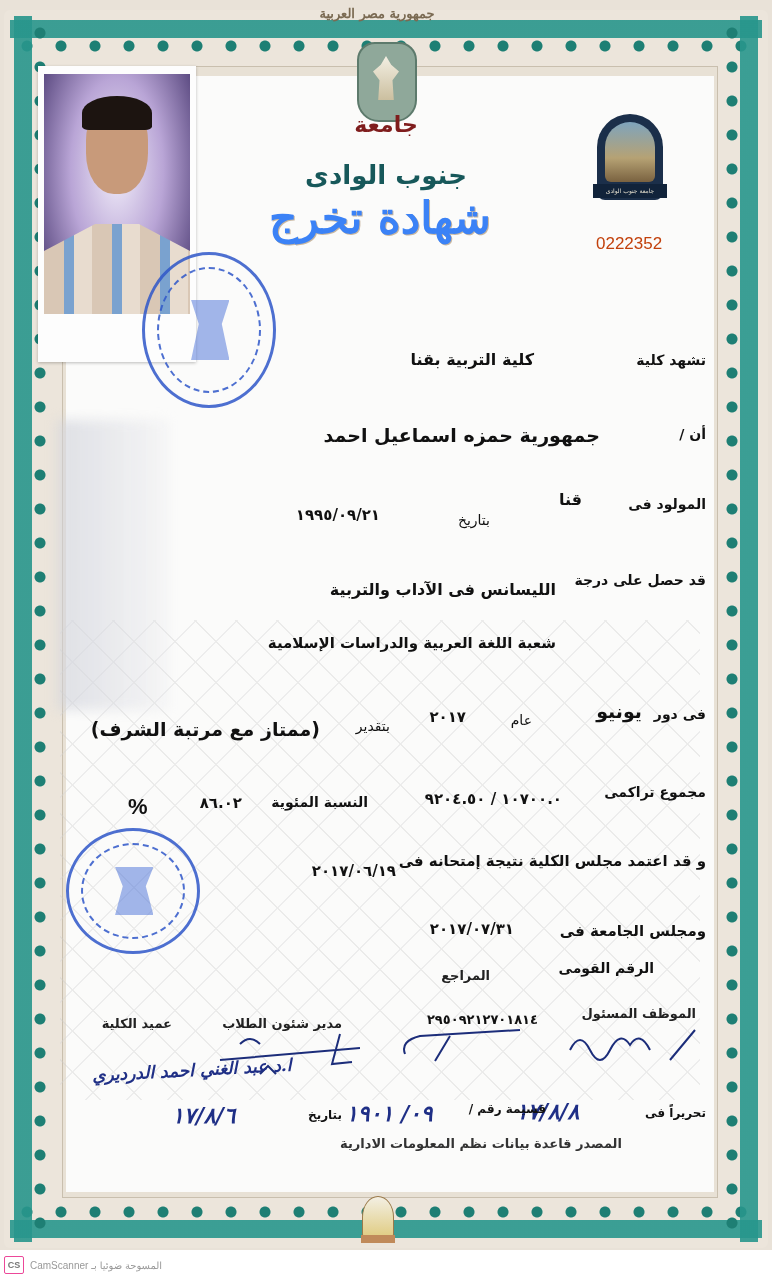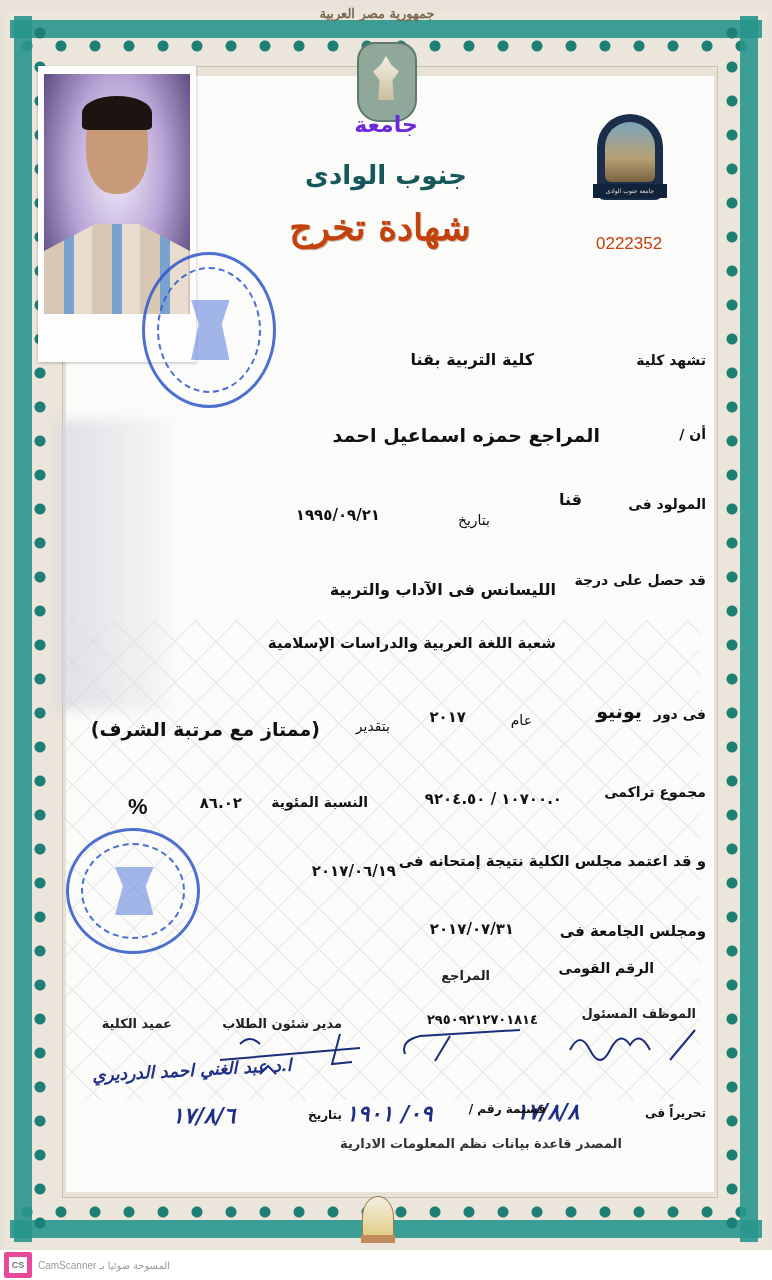--- a/index.html
+++ b/index.html
@@ -24,23 +24,23 @@
   .inner-frame { position:absolute; left:62px; top:66px; width:654px; height:1130px; background:#e8e1d5; border:1px solid #c9bfae; }
   .paper { position:absolute; left:66px; top:76px; width:648px; height:1116px; background:#fbfbfa; }
   .paper-watermark { position:absolute; left:60px; top:620px; width:640px; height:480px; opacity:.35;
      background: repeating-linear-gradient(45deg, transparent 0 28px, #cfcfcf 28px 29px), repeating-linear-gradient(-45deg, transparent 0 28px, #d6d6d6 28px 29px); }
   .blur-block { position:absolute; left:58px; top:420px; width:110px; height:290px; background:linear-gradient(90deg, rgba(210,212,220,.7), rgba(230,230,235,.25)); filter:blur(6px); }
 
   
   .crest-plate { position:absolute; left:357px; top:42px; width:56px; height:76px; background:#8fa89a; border-radius:18px 18px 22px 22px; border:2px solid #5d7a6c; }
   .crest-eagle { position:absolute; left:14px; top:12px; width:26px; height:44px; background:linear-gradient(180deg,#f3efe3,#cbbf9f); clip-path:polygon(50% 0,70% 20%,100% 35%,75% 55%,80% 100%,20% 100%,25% 55%,0 35%,30% 20%); }
   .republic-arc { position:absolute; left:291px; top:6px; width:172px; font-family:"DejaVu Serif", serif; font-size:13px; color:#7a6a52; text-align:center; font-weight:bold; }
-  .uni-word { position:absolute; left:300px; top:112px; width:172px; text-align:center; font-size:22px; font-weight:bold; color:#6d28d9; direction:rtl; }
+  .uni-word { position:absolute; left:300px; top:112px; width:172px; text-align:center; font-size:22px; font-weight:bold; color:#7f1d1d; direction:rtl; }
   .uni-name { position:absolute; left:250px; top:160px; width:272px; text-align:center; font-size:26px; font-weight:bold; color:#17585a; direction:rtl; }
-  .cert-title { position:absolute; left:230px; top:206px; width:300px; text-align:center; font-size:36px; font-weight:bold; color:#c2410c; direction:rtl; font-family:"DejaVu Serif", serif; text-shadow:1px 1px 0 #c9b79f; }
+  .cert-title { position:absolute; left:230px; top:192px; width:300px; text-align:center; font-size:44px; font-weight:bold; color:#3b82f6; direction:rtl; font-family:"DejaVu Serif", serif; text-shadow:1px 1px 0 #c9b79f; }
 
   
   .logo { position:absolute; left:597px; top:114px; width:66px; height:86px; border-radius:33px 33px 8px 8px; background:#1b2f4a; }
   .logo-inner { position:absolute; left:8px; top:8px; width:50px; height:60px; border-radius:25px 25px 6px 6px; background:linear-gradient(180deg,#7ea4bd 0%,#b6a274 60%,#7a6240 100%); }
   .logo-ribbon { position:absolute; left:-4px; top:70px; width:74px; height:14px; background:#11233a; color:#e6e0cf; font-size:6px; text-align:center; line-height:14px; direction:rtl; }
   .serial { position:absolute; left:596px; top:234px; font-family:"Liberation Sans", sans-serif; font-size:17px; color:#c2410c; }
 
   
   .photo-card { position:absolute; left:38px; top:66px; width:158px; height:296px; background:#fdfdfd; box-shadow:0 1px 3px rgba(0,0,0,.25); }
   .photo { position:absolute; left:6px; top:8px; width:146px; height:240px; background:radial-gradient(ellipse at 50% 40%, #f2eefa 0%, #b9a5d6 45%, #3a2a63 100%); overflow:hidden; }
@@ -56,21 +56,21 @@
   .lbl { font-size:14px; font-weight:bold; }
   .val { font-size:16px; font-weight:bold; }
   .val-lg { font-size:19px; font-weight:bold; }
   .num { font-size:15px; font-weight:bold; font-family:"DejaVu Sans", sans-serif; letter-spacing:1px; }
   .pct { font-family:"Liberation Sans", sans-serif; font-size:22px; font-weight:bold; }
   .sig-lbl { font-size:13px; font-weight:bold; color:#222; }
   .signature { position:absolute; stroke:#1c2d7a; fill:none; stroke-width:2; }
   .hand { position:absolute; color:#1f2f86; font-family:"DejaVu Serif", serif; font-weight:bold; font-style:italic; }
   .footer-src { position:absolute; left:340px; top:1136px; direction:rtl; font-size:13px; font-weight:bold; color:#333; letter-spacing:2px; }
   .scanner { position:absolute; left:4px; top:1256px; height:18px; display:flex; align-items:center; gap:6px; }
-  .cs-badge { width:18px; height:16px; border:5px solid #ec4899; border-radius:2px; font-size:9px; font-weight:bold; color:#777; text-align:center; line-height:16px; font-family:"Liberation Sans", sans-serif; }
+  .cs-badge { width:18px; height:16px; border:1px solid #ec4899; border-radius:2px; font-size:9px; font-weight:bold; color:#777; text-align:center; line-height:16px; font-family:"Liberation Sans", sans-serif; }
   .cs-text { font-size:10px; color:#999; font-family:"Liberation Sans", sans-serif; }
   .bottom-medallion { position:absolute; left:362px; top:1196px; width:30px; height:40px; border-radius:50% 50% 10% 10%; background:linear-gradient(180deg,#f3efe3,#e0cc82); border:1px solid #9a7a4a; }
   .bottom-medallion .base { position:absolute; left:-2px; bottom:-6px; width:34px; height:8px; background:#c08a5a; }
 </style>
 </head>
 <body>
 
 <div class="sheet">
   <div class="border-outer"></div>
   <div class="band-h top"></div>
@@ -106,21 +106,21 @@
 </div>
 <div class="stamp" style="left:142px;top:252px;width:128px;height:150px;">
     <div class="ring"></div>
     <div class="core"></div>
   </div>
 
 <div class="row lbl" style="right:66px;top:352px;">تشهد كلية</div>
 <div class="row val" style="right:238px;top:350px;">كلية التربية بقنا</div>
 
 <div class="row lbl" style="right:66px;top:426px;">أن /</div>
-<div class="row val-lg" style="right:172px;top:424px;">المراجع حمزه اسماعيل احمد</div>
+<div class="row val-lg" style="right:172px;top:424px;">جمهورية حمزه اسماعيل احمد</div>
 
 <div class="row lbl" style="right:66px;top:496px;">المولود فى</div>
 <div class="row val" style="right:190px;top:490px;">قنا</div>
 <div class="row lbl" style="right:282px;top:512px;font-weight:normal;">بتاريخ</div>
 <div class="row num" style="right:392px;top:506px;">١٩٩٥/٠٩/٢١</div>
 
 <div class="row lbl" style="right:66px;top:572px;">قد حصل على درجة</div>
 <div class="row val" style="right:216px;top:580px;">الليسانس فى الآداب والتربية</div>
 <div class="row val" style="right:216px;top:634px;font-size:15px;margin-left:16px;">شعبة اللغة العربية والدراسات الإسلامية</div>
 

